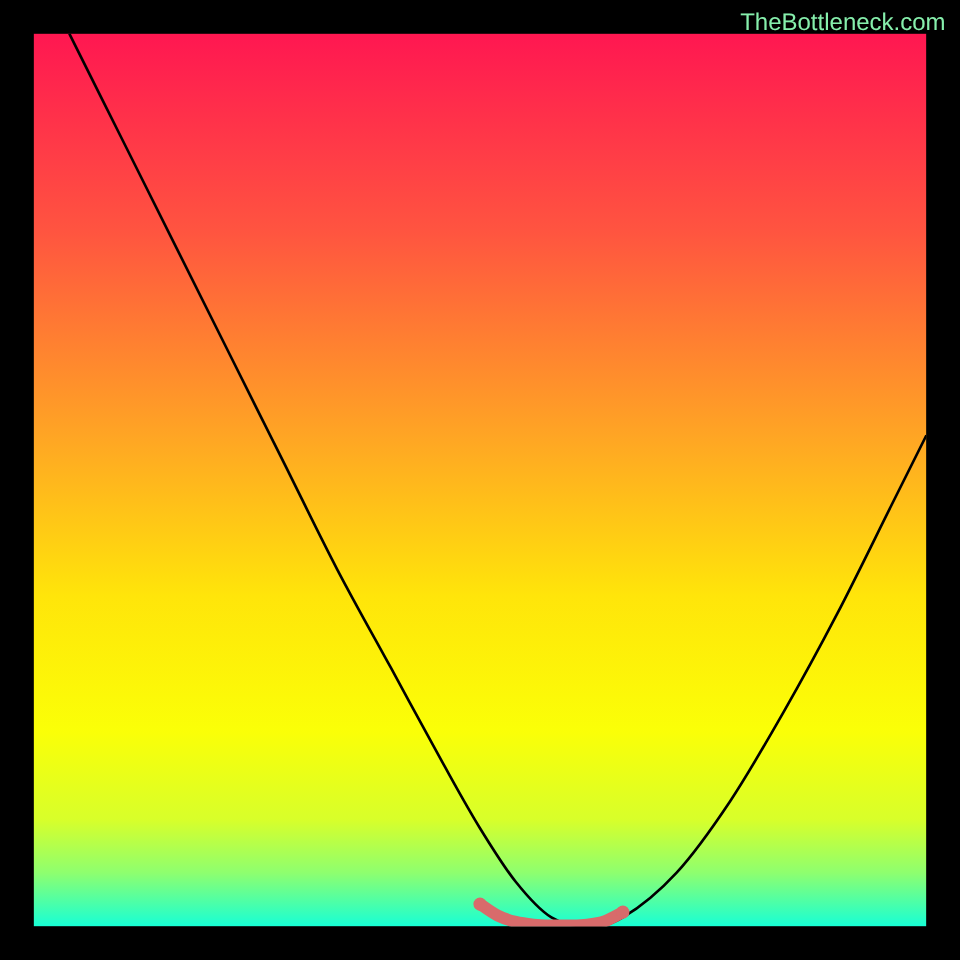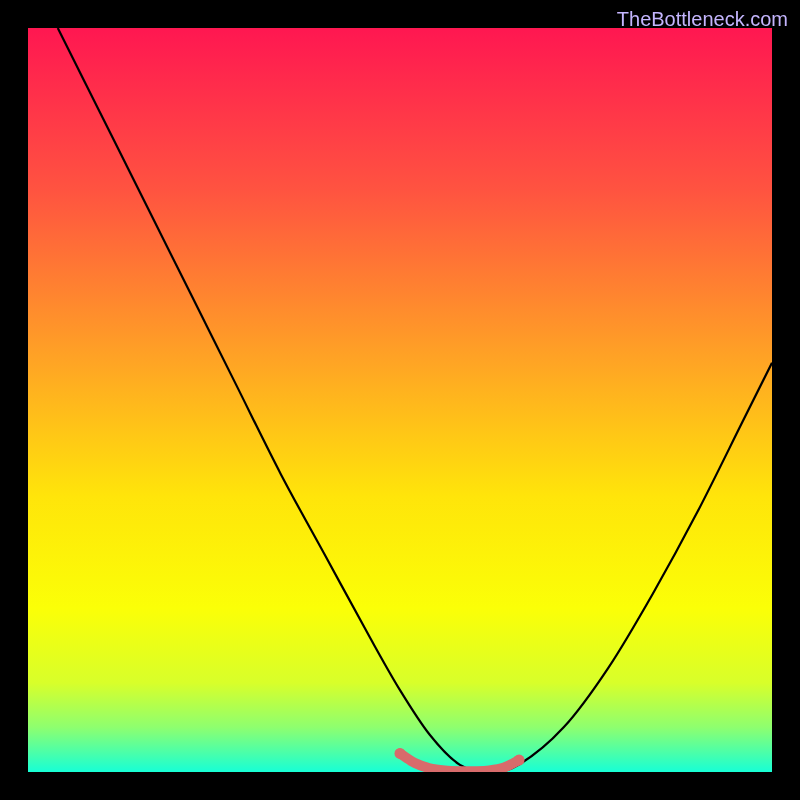--- a/index.html
+++ b/index.html
@@ -8,21 +8,21 @@
     width: 800px;
     height: 800px;
     background: #000;
     position: relative;
     font-family: Arial, sans-serif;
   }
   .watermark {
     position: absolute;
     top: 8px;
     right: 12px;
-    color: #c4b5fd;
+    color: #86efac;
     font-size: 20px;
     font-weight: 500;
     z-index: 10;
   }
   .plot-area {
     position: absolute;
     left: 28px;
     top: 28px;
     width: 744px;
     height: 744px;

